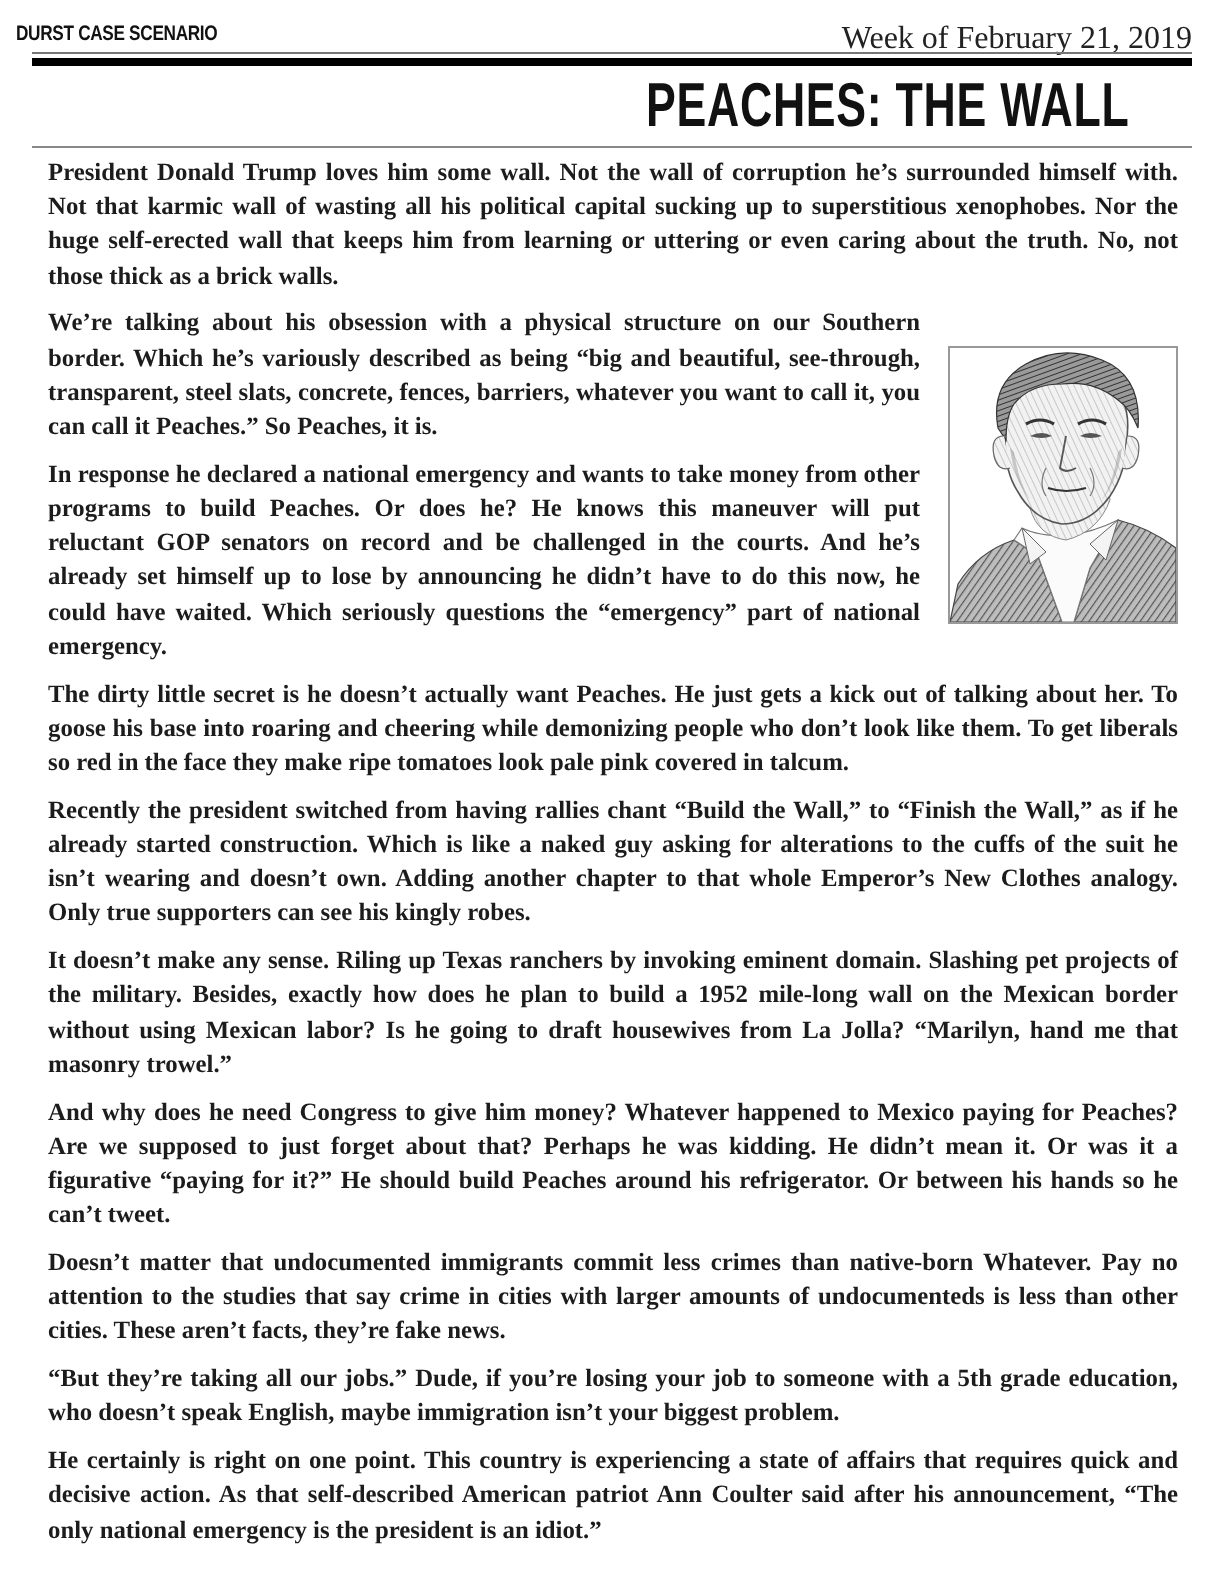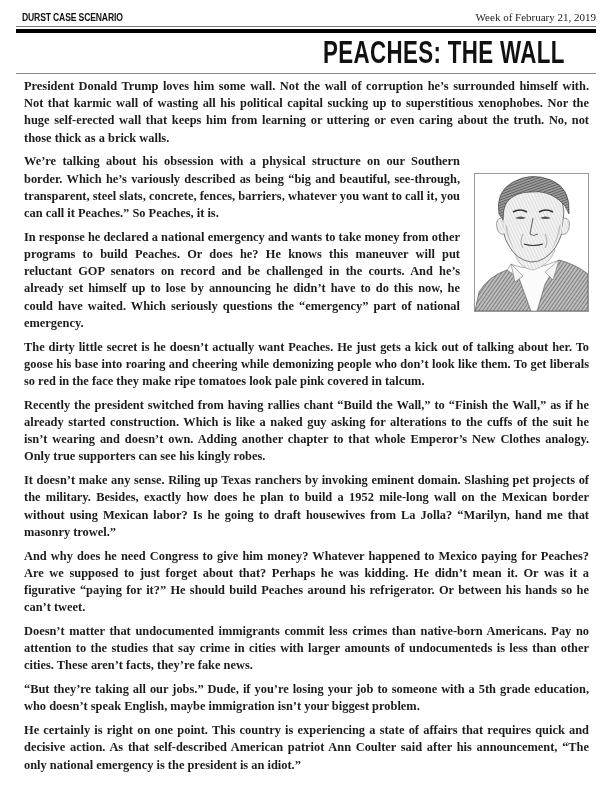--- a/index.html
+++ b/index.html
@@ -9,21 +9,21 @@
     }
     body {
       width: 612px;
       height: 792px;
       position: relative;
       overflow: hidden;
       color: #1a1a1a;
     }
     .masthead {
       position: absolute;
-      left: 22px;
+      left: 8px;
       right: 16px;
       top: 8px;
       height: 18px;
     }
     .column-name {
       position: absolute;
       left: 0;
       top: 3px;
       font-family: "Liberation Sans", sans-serif;
       font-weight: bold;
@@ -31,21 +31,21 @@
       letter-spacing: -0.2px;
       transform: scaleX(0.82);
       transform-origin: left center;
       color: #111;
     }
     .issue-date {
       position: absolute;
       right: 0;
       top: 3px;
       font-family: "Liberation Serif", serif;
-      font-size: 11px;
+      font-size: 16px;
       color: #222;
     }
     .rule-thin-top {
       position: absolute;
       left: 16px;
       right: 16px;
       top: 26px;
       height: 1px;
       background: #777;
     }
@@ -184,16 +184,16 @@
       <path d="M86 50 Q84 66 76 76 Q82 66 84 52 Z" fill="#999" opacity="0.5"></path>
     </svg>
   </div>
 
   <p>We’re talking about his obsession with a physical structure on our Southern border. Which he’s variously described as being “big and beautiful, see-through, transparent, steel slats, concrete, fences, barriers, whatever you want to call it, you can call it Peaches.” So Peaches, it is.</p>
   <p>In response he declared a national emergency and wants to take money from other programs to build Peaches. Or does he? He knows this maneuver will put reluctant GOP senators on record and be challenged in the courts. And he’s already set himself up to lose by announcing he didn’t have to do this now, he could have waited. Which seriously questions the “emergency” part of national emergency.</p>
   <p>The dirty little secret is he doesn’t actually want Peaches. He just gets a kick out of talking about her. To goose his base into roaring and cheering while demonizing people who don’t look like them. To get liberals so red in the face they make ripe tomatoes look pale pink covered in talcum.</p>
   <p>Recently the president switched from having rallies chant “Build the Wall,” to “Finish the Wall,” as if he already started construction. Which is like a naked guy asking for alterations to the cuffs of the suit he isn’t wearing and doesn’t own. Adding another chapter to that whole Emperor’s New Clothes analogy. Only true supporters can see his kingly robes.</p>
   <p>It doesn’t make any sense. Riling up Texas ranchers by invoking eminent domain. Slashing pet projects of the military. Besides, exactly how does he plan to build a 1952 mile-long wall on the Mexican border without using Mexican labor? Is he going to draft housewives from La Jolla? “Marilyn, hand me that masonry trowel.”</p>
   <p>And why does he need Congress to give him money? Whatever happened to Mexico paying for Peaches? Are we supposed to just forget about that? Perhaps he was kidding. He didn’t mean it. Or was it a figurative “paying for it?”  He should build Peaches around his refrigerator. Or between his hands so he can’t tweet.</p>
-  <p>Doesn’t matter that undocumented immigrants commit less crimes than native-born Americans. Pay no attention to the studies that say crime in cities with larger amounts of undocumenteds is less than other cities. These aren’t facts, they’re fake news.</p>
+  <p>Doesn’t matter that undocumented immigrants commit less crimes than native-born Whatever. Pay no attention to the studies that say crime in cities with larger amounts of undocumenteds is less than other cities. These aren’t facts, they’re fake news.</p>
   <p>“But they’re taking all our jobs.” Dude, if you’re losing your job to someone with a 5th grade education, who doesn’t speak English, maybe immigration isn’t your biggest problem.</p>
   <p>He certainly is right on one point. This country is experiencing a state of affairs that requires quick and decisive action. As that self-described American patriot Ann Coulter said after his announcement, “The only national emergency is the president is an idiot.”</p>
 </div>
 
 </body></html>

